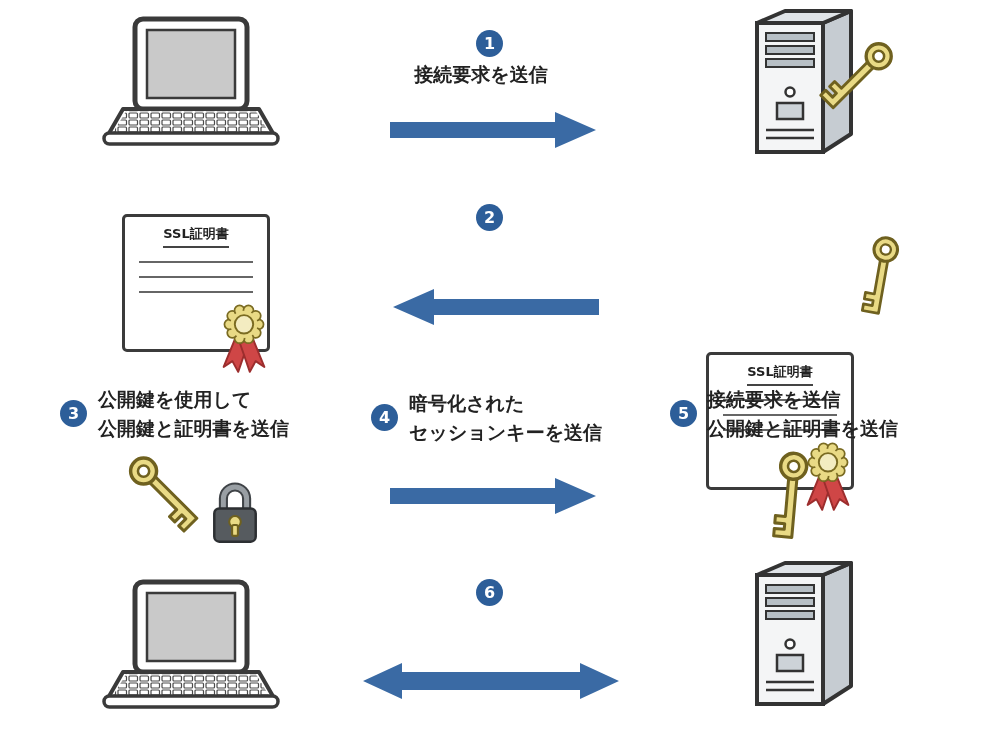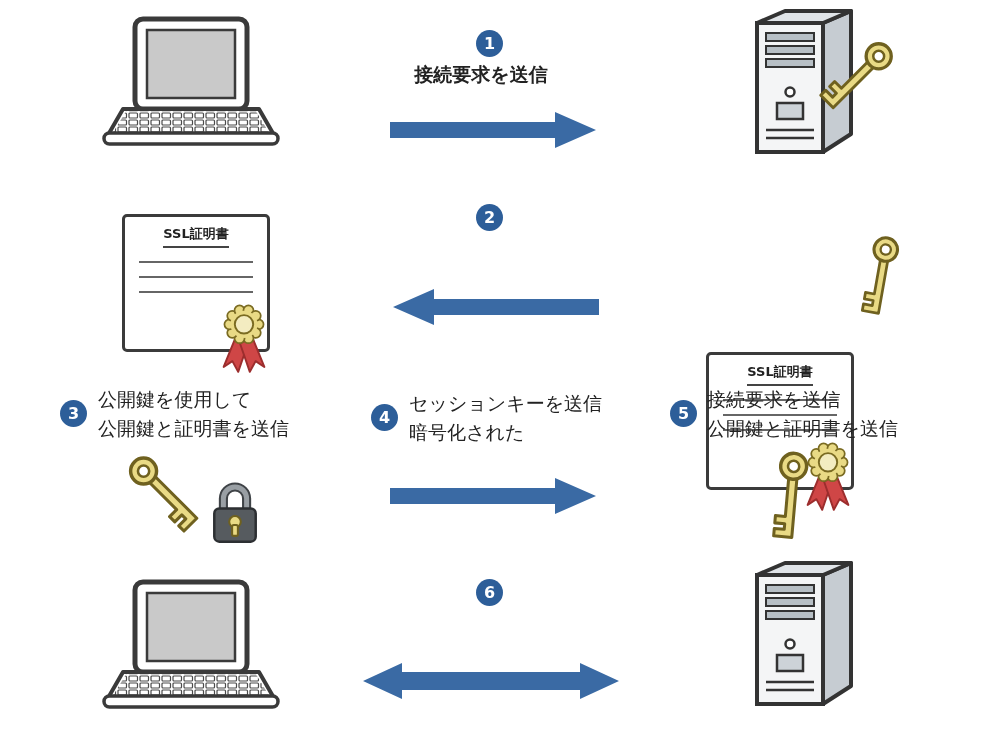--- a/index.html
+++ b/index.html
@@ -5,21 +5,21 @@
   html,body{margin:0;padding:0;background:#fff;}
   body{font-family:"DejaVu Sans","Liberation Sans",sans-serif;color:#222;}
   .stage{position:relative;width:1000px;height:730px;background:#fff;overflow:hidden;}
   .abs{position:absolute;}
   .badge{
     width:27px;height:27px;border-radius:50%;background:#2d5e99;color:#fff;
     font-weight:bold;font-size:16px;line-height:27px;text-align:center;
     display:flex;align-items:center;justify-content:center;
   }
   .step-label{font-size:19px;font-weight:bold;color:#222;text-align:center;width:300px;white-space:nowrap;}
-  .side-label{font-size:19px;font-weight:normal;color:#222;line-height:29px;white-space:nowrap;}
+  .side-label{font-size:19px;font-weight:bold;color:#222;line-height:29px;white-space:nowrap;}
   .cert{
     position:relative;width:148px;height:138px;background:#fff;
     border:3px solid #3b3b3b;border-radius:5px;box-sizing:border-box;
   }
   .cert-title{font-size:13px;font-weight:bold;color:#222;text-align:center;margin-top:8px;}
   .cert-underline{width:66px;height:2px;background:#444;margin:3px auto 0;}
   .cert-line{height:2px;background:#666;margin:13px 14px 0;}
   .medal{position:absolute;right:-8px;bottom:-26px;}
   svg{display:block;}
   .rot45{transform:rotate(45deg);}
@@ -174,22 +174,22 @@
       <rect x="10" y="38" width="50" height="40" rx="6" fill="#565b5f" stroke="#2c2f32" stroke-width="3"></rect>
       <circle cx="35" cy="54" r="7" fill="#e9da85" stroke="#6f611f" stroke-width="2.5"></circle>
       <rect x="31.5" y="58" width="7" height="13" rx="2" fill="#e9da85" stroke="#6f611f" stroke-width="2.5"></rect>
     </svg>
   </div>
 
   <div class="abs badge" style="left:371px;top:404px;">
     <span>4</span>
   </div>
   <div class="abs side-label" style="left:409px;top:389px;">
+    <div>暗号化された</div>
     <div>セッションキーを送信</div>
-    <div>暗号化された</div>
   </div>
 
   <div class="abs" style="left:390px;top:477px;">
     <svg width="207" height="38" viewBox="0 0 207 38">
       <polygon points="0,11 165,11 165,1 206,19 165,37 165,27 0,27" fill="#3a6aa4"></polygon>
     </svg>
   </div>
 
   <div class="abs badge" style="left:670px;top:400px;">
     <span>5</span>

